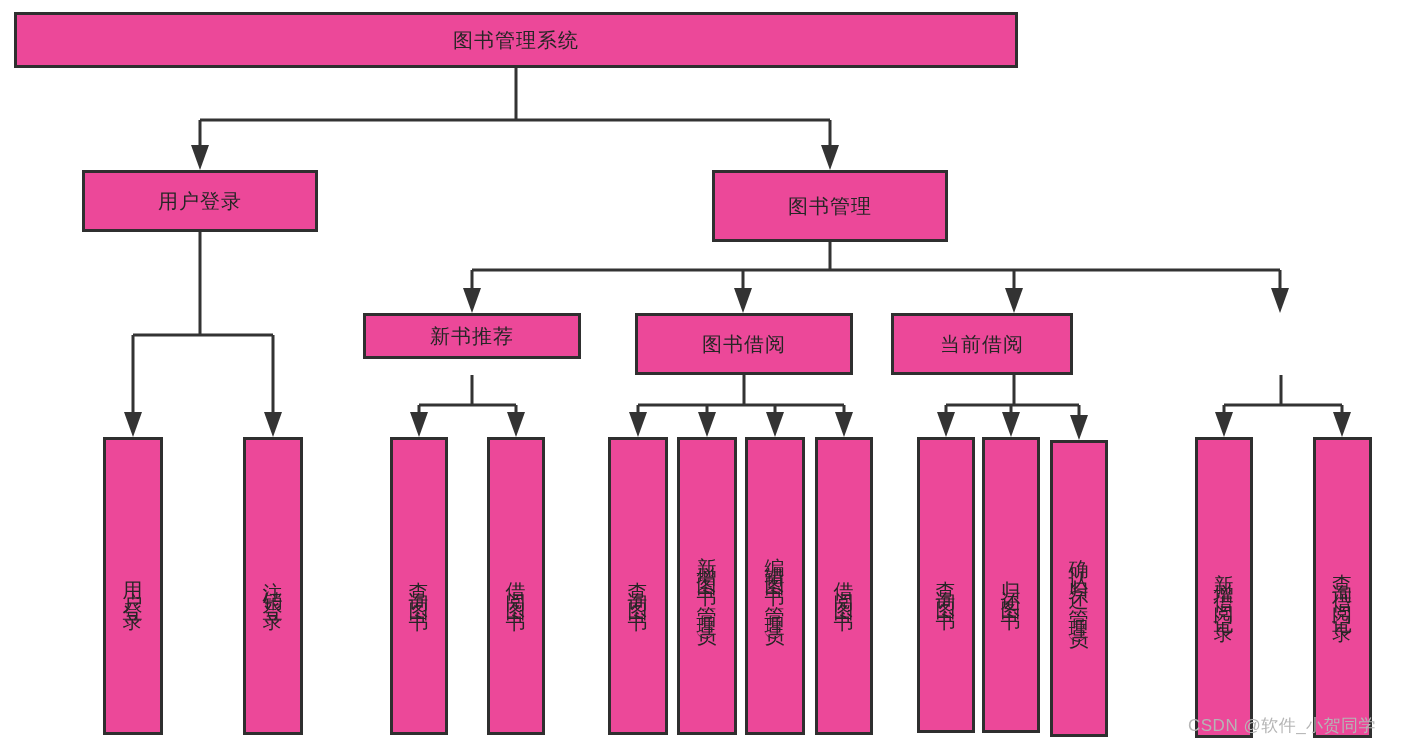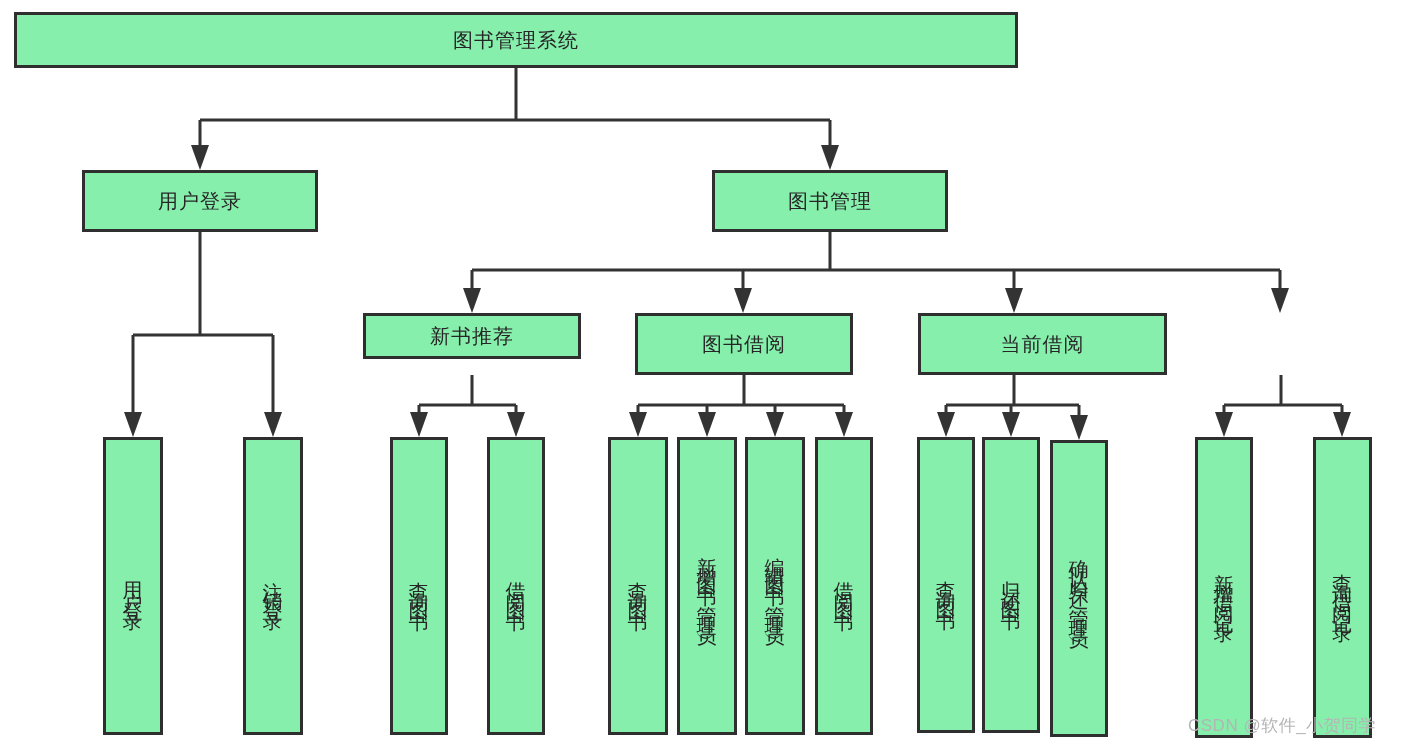--- a/index.html
+++ b/index.html
@@ -8,21 +8,21 @@
     width: 1405px;
     height: 747px;
     background: #ffffff;
     font-family: "Liberation Sans", sans-serif;
     overflow: hidden;
   }
   .wires { position: absolute; left: 0; top: 0; width: 1405px; height: 747px; }
   .node {
     position: absolute;
     box-sizing: border-box;
-    background: #86efac;
+    background: #ec4899;
     border: 3px solid #2f2f2f;
     display: flex;
     align-items: center;
     justify-content: center;
     color: #262626;
     font-size: 20px;
     line-height: 1;
   }
   .node.h span { white-space: nowrap; letter-spacing: 1px; }
   .node.v span {
@@ -79,31 +79,31 @@
     </g>
   </svg>
 
   <div class="node h" style="left:14px; top:12px; width:1004px; height:56px">
     <span>图书管理系统</span>
   </div>
 
   <div class="node h" style="left:82px; top:170px; width:236px; height:62px">
     <span>用户登录</span>
   </div>
-  <div class="node h" style="left:712px; top:170px; width:236px; height:62px">
+  <div class="node h" style="left:712px; top:170px; width:236px; height:72px">
     <span>图书管理</span>
   </div>
 
   <div class="node h" style="left:363px; top:313px; width:218px; height:46px">
     <span>新书推荐</span>
   </div>
   <div class="node h" style="left:635px; top:313px; width:218px; height:62px">
     <span>图书借阅</span>
   </div>
-  <div class="node h" style="left:918px; top:313px; width:249px; height:62px">
+  <div class="node h" style="left:891px; top:313px; width:182px; height:62px">
     <span>当前借阅</span>
   </div>
 
   <div class="node v" style="left:103px; top:437px; width:60px; height:298px">
     <span>用户登录</span>
   </div>
   <div class="node v" style="left:243px; top:437px; width:60px; height:298px">
     <span>注销登录</span>
   </div>
 

